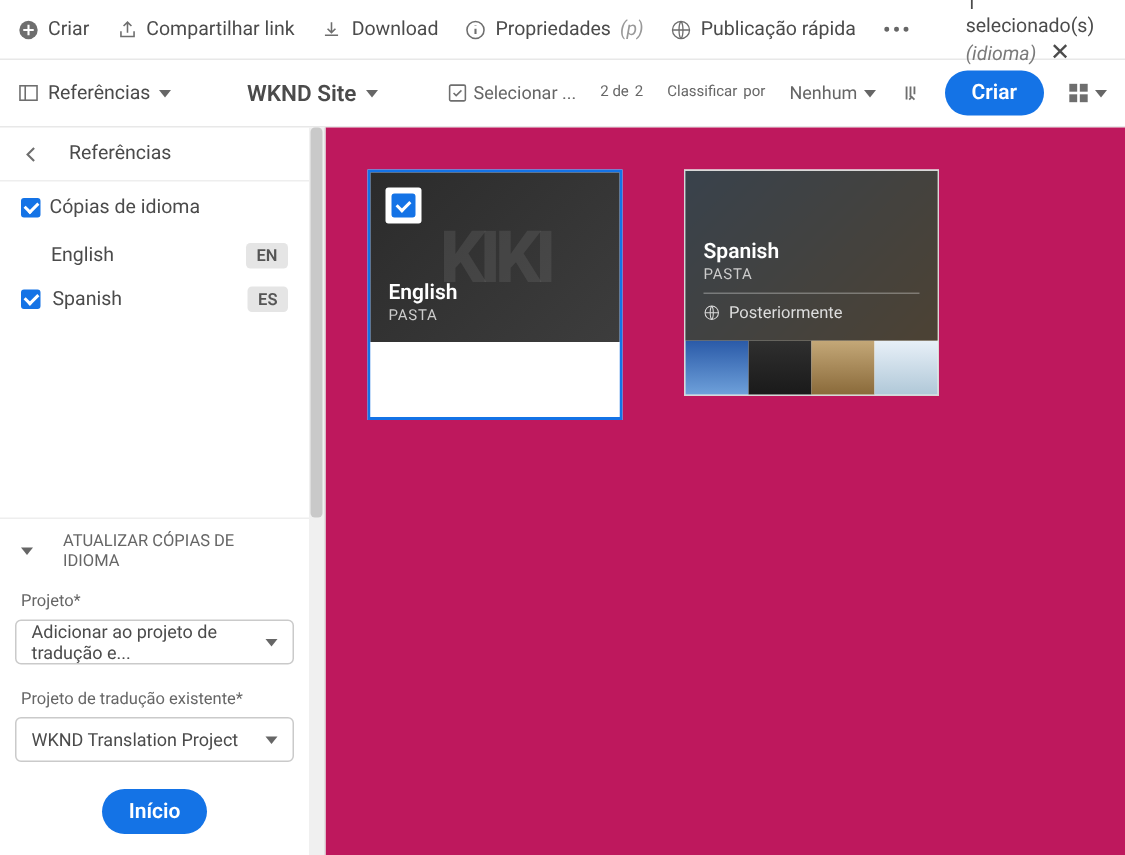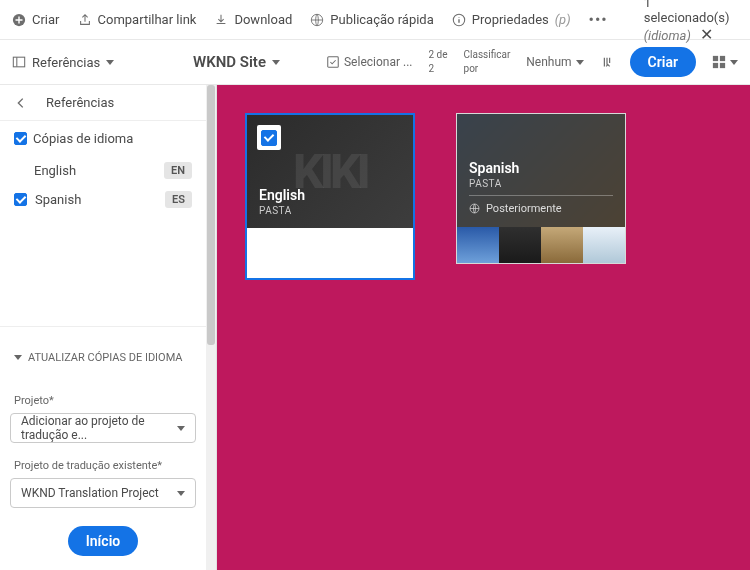--- a/index.html
+++ b/index.html
@@ -10,39 +10,39 @@
 .topbar .spacer { flex: 1; }
 .topbar .sel-info { font-size: 13px; color: #4b4b4b; }
 .topbar .sel-info .esc { font-style: italic; color: #7a7a7a; }
 
 .secondbar { display: flex; align-items: center; height: 45px; padding: 0 12px; border-bottom: 1px solid #e8e8e8; gap: 16px; }
 .rail-toggle { display: flex; align-items: center; gap: 6px; font-size: 13px; cursor: pointer; }
 .secondbar .gap { flex: 1; }
 .site-title { font-weight: 600; font-size: 15px; display: flex; align-items: center; gap: 6px; }
 .secondbar .ctrl { display: flex; align-items: center; gap: 4px; font-size: 12px; color: #666; cursor: pointer; }
 .secondbar .ctrl .sub { font-size: 10px; line-height: 1; }
-.secondbar .ctrl.col { flex-direction: column; align-items: flex-start; line-height: 1.1; }
+.secondbar .ctrl.col { flex-direction: row; align-items: flex-start; line-height: 1.1; }
 .btn-primary { background: #1473e6; color: #fff; border: none; border-radius: 16px; padding: 7px 18px; font-size: 14px; font-weight: 600; cursor: pointer; }
 .view-switch { display:flex; align-items:center; gap:4px; cursor:pointer; color:#4b4b4b;}
 
 .main { display: flex; height: calc(570px - 85px); }
 .sidebar { width: 217px; border-right: 1px solid #e1e1e1; display: flex; flex-direction: column; position: relative; }
 .sb-scroll { position:absolute; right:0; top:0; bottom:0; width:10px; background:#f0f0f0;}
 .sb-scroll::before{content:"";position:absolute;top:0;left:1px;width:8px;height:260px;background:#c9c9c9;border-radius:3px;}
 .sidebar-inner { flex: 1; display:flex; flex-direction:column; overflow:hidden; padding-right:10px;}
 .sb-head { display: flex; align-items: center; padding: 10px 14px; font-size: 13px; color: #4b4b4b; border-bottom: 1px solid #eee; gap: 18px;}
 .sb-section-title { padding: 10px 14px; font-size: 13px; color: #4b4b4b; display:flex; align-items:center; gap:6px;}
 .lang-row { display: flex; align-items: center; padding: 6px 14px 6px 34px; font-size: 13px; gap: 8px; }
 .lang-row .lbl { flex: 1; }
 .lang-tag { background: #e5e5e5; border-radius: 3px; padding: 2px 7px; font-size: 11px; font-weight: 600; color: #555; }
 .chk { width: 13px; height: 13px; border: 1px solid #999; border-radius: 2px; display: inline-flex; align-items: center; justify-content: center; background:#fff;}
 .chk.on { background: #1473e6; border-color: #1473e6; }
 .chk.on::after { content: ""; width: 4px; height: 7px; border: solid #fff; border-width: 0 2px 2px 0; transform: rotate(45deg); margin-top:-2px;}
 .sb-spacer { flex: 1; }
-.accordion-title { font-size: 11px; padding: 24px 14px; color: #666; border-top:1px solid #eee; display:flex; align-items:center; gap:6px;}
+.accordion-title { font-size: 11px; padding: 8px 14px; color: #666; border-top:1px solid #eee; display:flex; align-items:center; gap:20px;}
 .field-label { font-size: 11px; padding: 6px 14px 2px; color: #666; }
 .select { margin: 4px 10px 10px; border: 1px solid #cacaca; border-radius: 4px; height: 30px; display: flex; align-items: center; padding: 0 10px; font-size: 12px; color: #4b4b4b; justify-content: space-between; cursor:pointer;}
 .bottom-actions { display: flex; justify-content: center; padding: 8px 14px 14px; }
 
 .content { flex: 1; padding: 28px 28px; display: flex; gap: 41px; background:#be185d; overflow:auto;}
 .card-wrap { position: relative; }
 .card-wrap.sel .card { border: 2px solid #1473e6; }
 .card { width: 170px; border: 1px solid #d8d8d8; display: flex; flex-direction: column; background:#fff;}
 .card-top { height: 113px; position: relative; color: #fff; padding: 12px; display:flex; flex-direction:column; justify-content:flex-end;}
 .card-top.dark { background: linear-gradient(135deg,#2b2b2b,#3d3d3d); }
@@ -85,33 +85,33 @@
       </svg>
     <span>Compartilhar link</span>
   </div>
   <div class="action">
     <svg class="ic" viewBox="0 0 16 16" fill="none" stroke="#6e6e6e" stroke-width="1.2">
         <path d="M8 2v8M5 7l3 3 3-3M3 12h10"></path>
       </svg>
     <span>Download</span>
   </div>
   <div class="action">
+    <svg class="ic" viewBox="0 0 16 16" fill="none" stroke="#6e6e6e" stroke-width="1.2">
+        <circle cx="8" cy="8" r="6.5"></circle>
+        <path d="M8 7v4M8 4.5v.5" stroke-width="1.6"></path>
+      </svg>
+    <span>Propriedades</span>
+    <span style="color:#999;font-style:italic">(p)</span>
+  </div>
+  <div class="action">
     <svg class="ic" viewBox="0 0 16 16" fill="none" stroke="#6e6e6e" stroke-width="1">
         <circle cx="8" cy="8" r="6.5"></circle>
         <path d="M1.5 8h13M8 1.5c2 2 2 11 0 13M8 1.5c-2 2-2 11 0 13"></path>
       </svg>
     <span>Publicação rápida</span>
-  </div>
-  <div class="action">
-    <svg class="ic" viewBox="0 0 16 16" fill="none" stroke="#6e6e6e" stroke-width="1.2">
-        <circle cx="8" cy="8" r="6.5"></circle>
-        <path d="M8 7v4M8 4.5v.5" stroke-width="1.6"></path>
-      </svg>
-    <span>Propriedades</span>
-    <span style="color:#999;font-style:italic">(p)</span>
   </div>
   <div class="action">
       <span class="more-dots">•••</span>
     </div>
   <div class="spacer"></div>
   <div class="sel-info">
     <span>1 selecionado(s)</span>
     <span class="esc">(idioma)</span>
     <span class="close-x">✕</span>
   </div>

